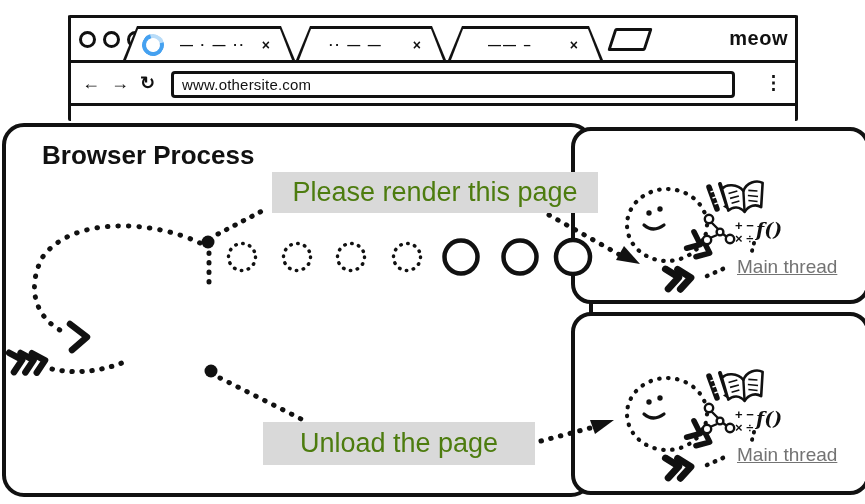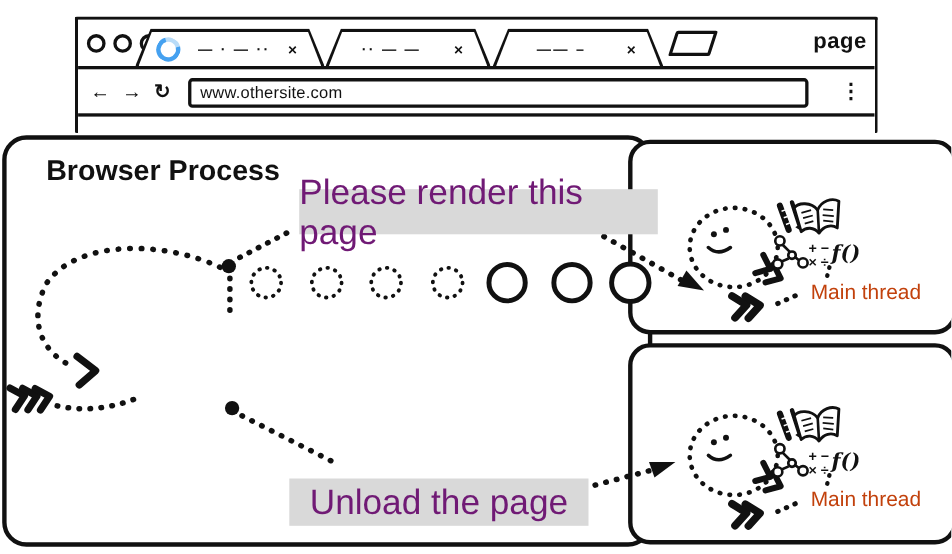--- a/index.html
+++ b/index.html
@@ -34,27 +34,27 @@
   .kebab{position:absolute;right:12px;top:8px;font-size:19px;font-weight:700;}
 
   
   .procbox{border:4.5px solid #111;border-radius:20px;background:#fff;z-index:1;}
   .box-browser{left:2px;top:123px;width:551px;height:366px;border-radius:22px;padding-left:32px;}
   .box-new{left:571px;top:127px;width:291px;height:169px;}
   .box-old{left:571px;top:312px;width:291px;height:175px;}
   .proc-title{font-weight:700;}
   .title-browser{left:36px;top:13px;font-size:26px;}
   .title-renderer{left:14px;top:12px;font-size:23px;}
-  .thread-label{font-size:19px;color:#c2410c;}
+  .thread-label{font-size:19px;color:#737373;text-decoration:underline;}
 
   
-  .msg{background:#d9d9d9;color:#701a75;display:flex;align-items:center;justify-content:center;
-       font-size:32px;z-index:4;}
+  .msg{background:#d9d9d9;color:#4d7c0f;display:flex;align-items:center;justify-content:center;
+       font-size:27px;z-index:4;}
   .msg-render{left:272px;top:172px;width:326px;height:41px;}
-  .msg-unload{left:263px;top:422px;width:272px;height:43px;margin-top:13px;}
+  .msg-unload{left:263px;top:422px;width:272px;height:43px;}
 
   .overlay{left:0;top:0;z-index:3;pointer-events:none;}
   .cluster{pointer-events:none;}
   .mini-browser{left:100px;top:292px;width:158px;height:38px;border:2.5px solid #111;border-radius:2px;background:#fff;}
   .mini-tabrow{position:relative;height:14px;border-bottom:2.5px solid #111;display:flex;align-items:center;}
   .mini-lights{display:flex;gap:2px;margin-left:3px;}
   .mini-light{width:4px;height:4px;border:1.6px solid #111;border-radius:50%;}
   .mini-tab{position:absolute;left:22px;bottom:0;width:78px;height:11px;background:#111;
       -webkit-clip-path:polygon(8px 0,calc(100% - 8px) 0,100% 100%,0 100%);
       clip-path:polygon(8px 0,calc(100% - 8px) 0,100% 100%,0 100%);}
@@ -96,21 +96,21 @@
         </div>
       </div>
       <div class="tab" style="left:377px;width:155px;">
         <div class="shell"></div>
         <div class="inner">
           <span class="scribble">—— –</span>
           <span class="tab-close">×</span>
         </div>
       </div>
       <div class="newtab" style="left:540px;"></div>
-      <span class="brand">page</span>
+      <span class="brand">meow</span>
     </div>
     <div class="navbar">
       <span class="navglyph">←</span>
       <span class="navglyph">→</span>
       <span class="navglyph">↻</span>
       <div class="urlbox">
         <span>www.othersite.com</span>
       </div>
       <span class="kebab">⋮</span>
     </div>

